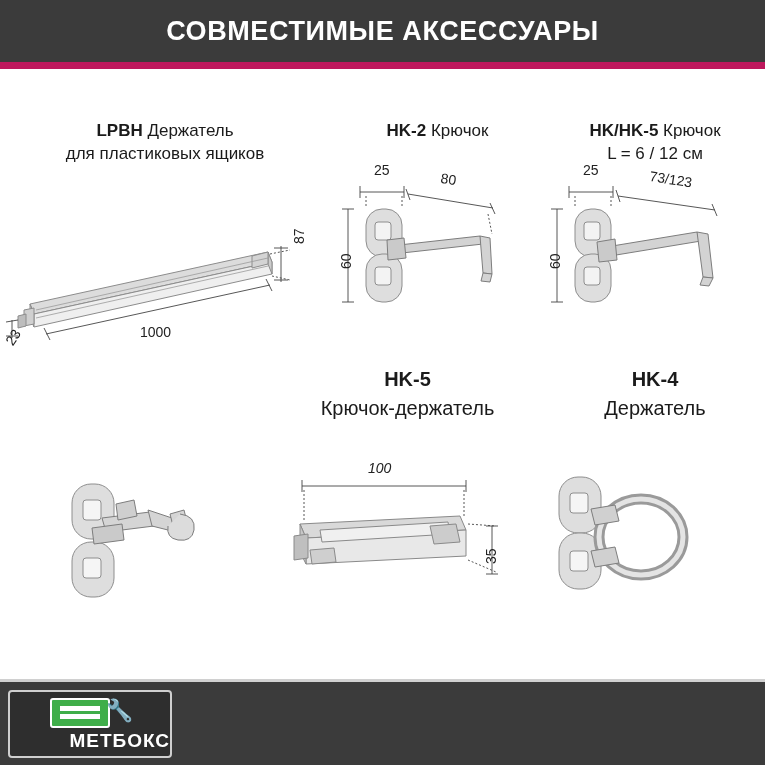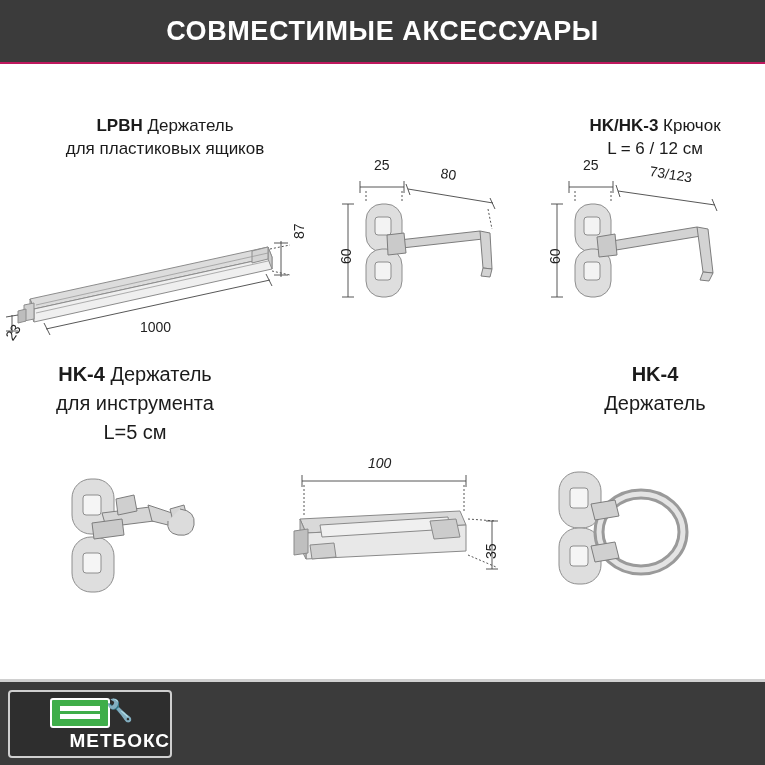--- a/index.html
+++ b/index.html
@@ -16,21 +16,21 @@
     overflow: hidden;
   }
 
   
   .header {
     height: 62px;
     background: #3b3b3b;
     display: flex;
     align-items: center;
     justify-content: center;
-    border-bottom: 2px solid #be185d;
+    border-bottom: 7px solid #be185d;
   }
   .header-title {
     color: #ffffff;
     font-size: 27px;
     font-weight: bold;
     letter-spacing: 0.6px;
     text-align: center;
   }
 
   
@@ -193,20 +193,24 @@
             <line x1="6" y1="152" x2="18" y2="152"></line>
           </g>
         </svg>
         <div class="dim" style="left:291px; top:60px; transform:rotate(-90deg); transform-origin:left top;">87</div>
         <div class="dim" style="left:140px; top:140px;text-align:right;">1000</div>
         <div class="dim" style="left:2px; top:155px; transform:rotate(-55deg); transform-origin:left top;">23</div>
       </div>
     </div>
 
     <div class="cell" style="width:215px;">
+      <div class="cell-title">
+        <b>HK-2</b>
+        <span>Крючок</span>
+      </div>
 
       <div class="art" style="left:0px; top:105px; width:215px; height:175px;">
         <svg width="215" height="175" viewBox="0 0 215 175">
 
           <g stroke="#8e8e8e" stroke-width="1">
             <rect x="36" y="35" width="36" height="48" rx="16" fill="#dedede"></rect>
             <rect x="36" y="80" width="36" height="48" rx="16" fill="#dedede"></rect>
             <rect x="45" y="48" width="16" height="18" rx="3" fill="#f3f3f3"></rect>
             <rect x="45" y="93" width="16" height="18" rx="3" fill="#f3f3f3"></rect>
           </g>
@@ -237,21 +241,21 @@
           </g>
         </svg>
         <div class="dim" style="left:44px; top:-12px;">25</div>
         <div class="dim" style="left:112px; top:-4px; transform:rotate(9deg); transform-origin:left top;">80</div>
         <div class="dim" style="left:8px; top:95px; transform:rotate(-90deg); transform-origin:left top;">60</div>
       </div>
     </div>
 
     <div class="cell" style="width:220px;">
       <div class="cell-title">
-        <b>HK/HK-3</b>
+        <b>HK/HK-5</b>
         <span>Крючок</span><br>
         <span>L = 6 / 12 см</span>
       </div>
 
       <div class="art" style="left:0px; top:105px; width:220px; height:175px;">
         <svg width="220" height="175" viewBox="0 0 220 175">
           <g stroke="#8e8e8e" stroke-width="1">
             <rect x="30" y="35" width="36" height="48" rx="16" fill="#dedede"></rect>
             <rect x="30" y="80" width="36" height="48" rx="16" fill="#dedede"></rect>
             <rect x="39" y="48" width="16" height="18" rx="3" fill="#f3f3f3"></rect>
@@ -280,26 +284,20 @@
         <div class="dim" style="left:38px; top:-12px;">25</div>
         <div class="dim" style="left:106px; top:-6px; transform:rotate(9deg); transform-origin:left top;">73/123</div>
         <div class="dim" style="left:2px; top:95px; transform:rotate(-90deg); transform-origin:left top;">60</div>
       </div>
     </div>
   </div>
 
   <div class="row row2">
 
     <div class="cell" style="width:270px;">
-      <div class="cell-title big-title">
-        <b>HK-4</b>
-        <span>Держатель</span><br>
-        <span>для инструмента</span><br>
-        <span>L=5 см</span>
-      </div>
 
       <div class="art" style="left:30px; top:125px; width:230px; height:190px;">
         <svg width="230" height="190" viewBox="0 0 230 190">
           <g stroke="#8e8e8e" stroke-width="1">
             <rect x="42" y="10" width="42" height="55" rx="19" fill="#dedede"></rect>
             <rect x="42" y="68" width="42" height="55" rx="19" fill="#dedede"></rect>
             <rect x="53" y="26" width="18" height="20" rx="3" fill="#f5f5f5"></rect>
             <rect x="53" y="84" width="18" height="20" rx="3" fill="#f5f5f5"></rect>
           </g>
 
@@ -309,20 +307,24 @@
             <polygon points="140,40 154,36 158,52 144,56"></polygon>
             <path d="M150,40 q16,2 14,16 q-2,12 -16,10 q-12,-2 -10,-14" fill="#dcdcdc"></path>
             <polygon points="62,54 92,50 94,66 64,70" fill="#cacaca"></polygon>
             <polygon points="86,30 104,26 107,42 88,46" fill="#cfcfcf"></polygon>
           </g>
         </svg>
       </div>
     </div>
 
     <div class="cell" style="width:275px;">
+      <div class="cell-title big-title">
+        <b>HK-5</b><br>
+        <span>Крючок-держатель</span>
+      </div>
 
       <div class="art" style="left:10px; top:115px; width:265px; height:190px;">
         <svg width="265" height="190" viewBox="0 0 265 190">
 
           <g stroke="#8a8a8a" stroke-width="1">
             <polygon points="20,60 180,52 186,66 26,74" fill="#d9d9d9"></polygon>
             <polygon points="26,74 186,66 186,92 26,100" fill="#e8e8e8"></polygon>
             <polygon points="20,60 26,74 26,100 20,88" fill="#c7c7c7"></polygon>
             <polygon points="40,66 168,58 170,70 42,78" fill="#f0f0f0"></polygon>
             <polygon points="30,86 54,84 56,98 32,100" fill="#cfcfcf"></polygon>

